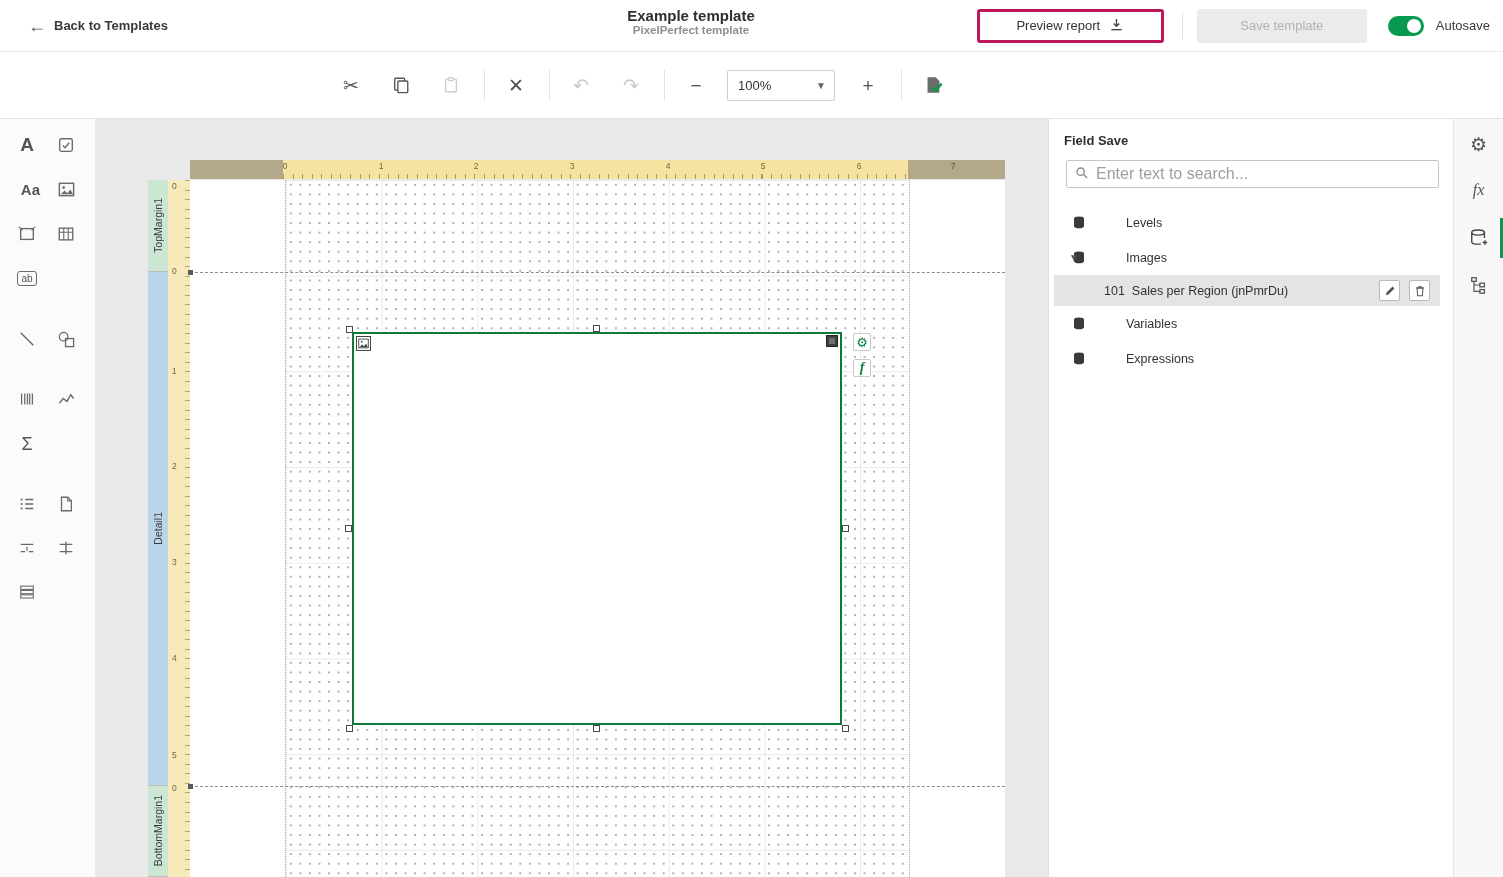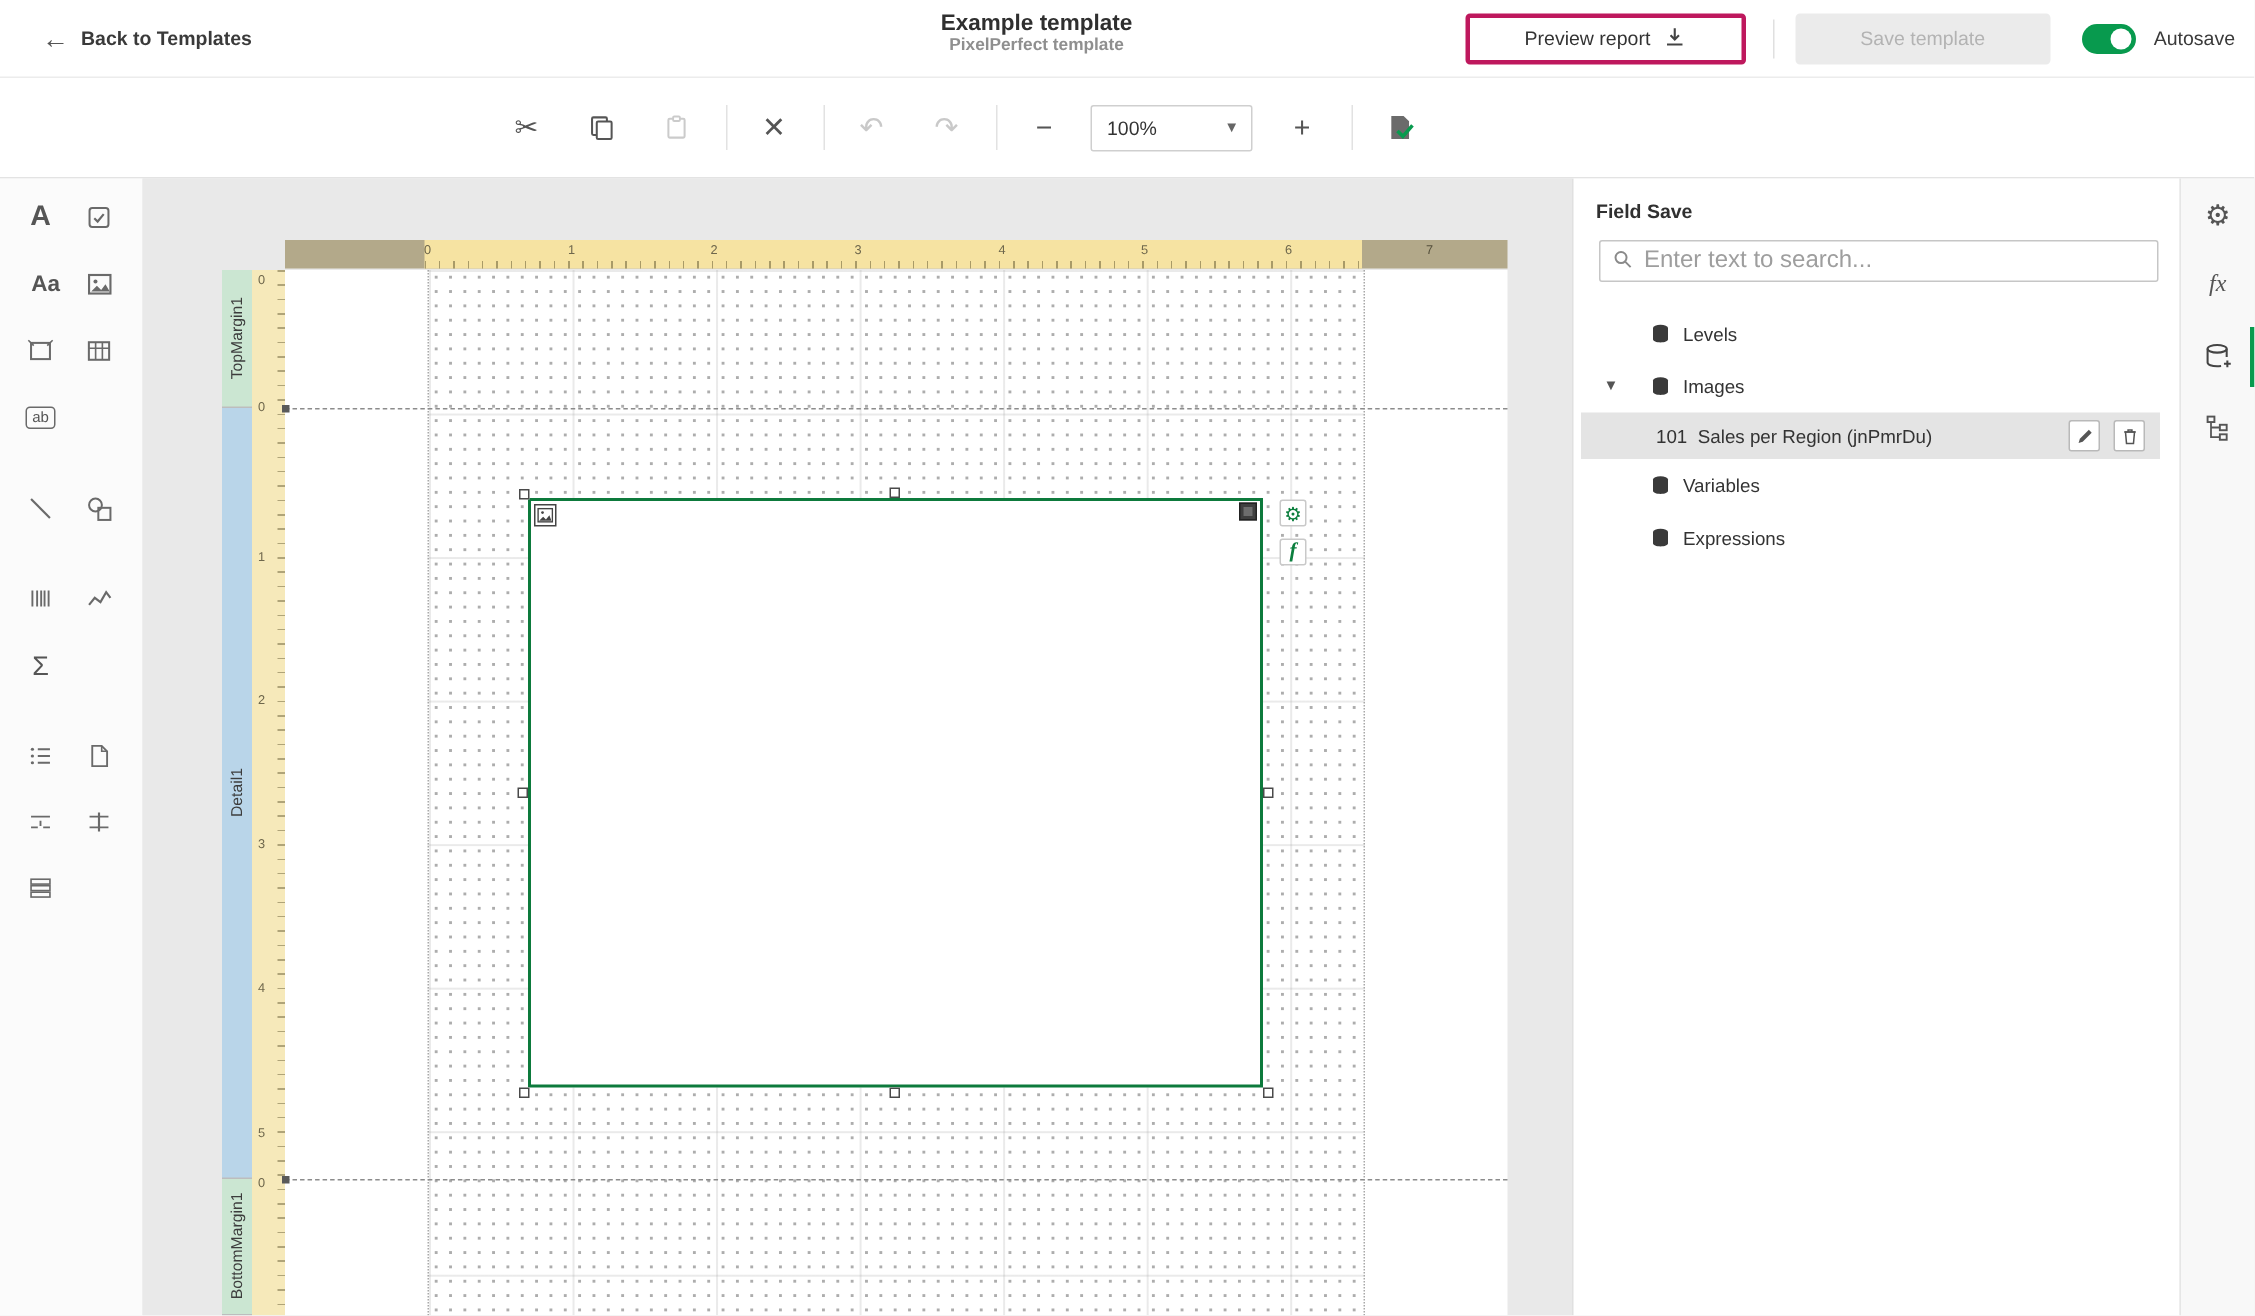--- a/index.html
+++ b/index.html
@@ -95,21 +95,21 @@
   
   .field-panel { position:relative; width:405px; flex:none; background:#fff; border-left:1px solid #e0e0e0; }
   .fp-title { position:absolute; left:15px; top:14px; font-size:13px; font-weight:700; color:#303030; }
   .search-box { position:absolute; left:17px; top:41px; width:373px; height:28px; border:1px solid #c6c6c6;
     border-radius:2px; background:#fff; display:flex; align-items:center; padding:0 8px; }
   .search-box input { border:none; outline:none; flex:1; font-size:16px; color:#444; margin-left:7px;
     font-family:"Liberation Sans", sans-serif; }
   .search-box input::placeholder { color:#9e9e9e; }
   .tree { position:absolute; left:0; top:86px; right:0; }
   .tree-row { position:relative; height:35px; display:flex; align-items:center; cursor:pointer; }
-  .tree-row.group { padding-left:52px; }
+  .tree-row.group { padding-left:24px;gap:32px; }
   .tree-row .caret { position:absolute; left:20px; font-size:10px; color:#555; }
   .db-icon { margin-right:9px; display:flex; }
   .tree-label { font-size:12.5px; color:#333; }
   .tree-row.selected { background:#e4e4e4; margin:0 13px 0 5px; padding-left:50px; height:31px; }
   .item-id { font-size:12.5px; color:#333; margin-right:7px; }
   .row-actions { position:absolute; right:10px; display:flex; gap:9px; }
   .mini-btn { width:21px; height:21px; background:#fff; border:1px solid #b9b9b9; border-radius:2px;
     display:flex; align-items:center; justify-content:center; cursor:pointer; padding:0; }
 
   

